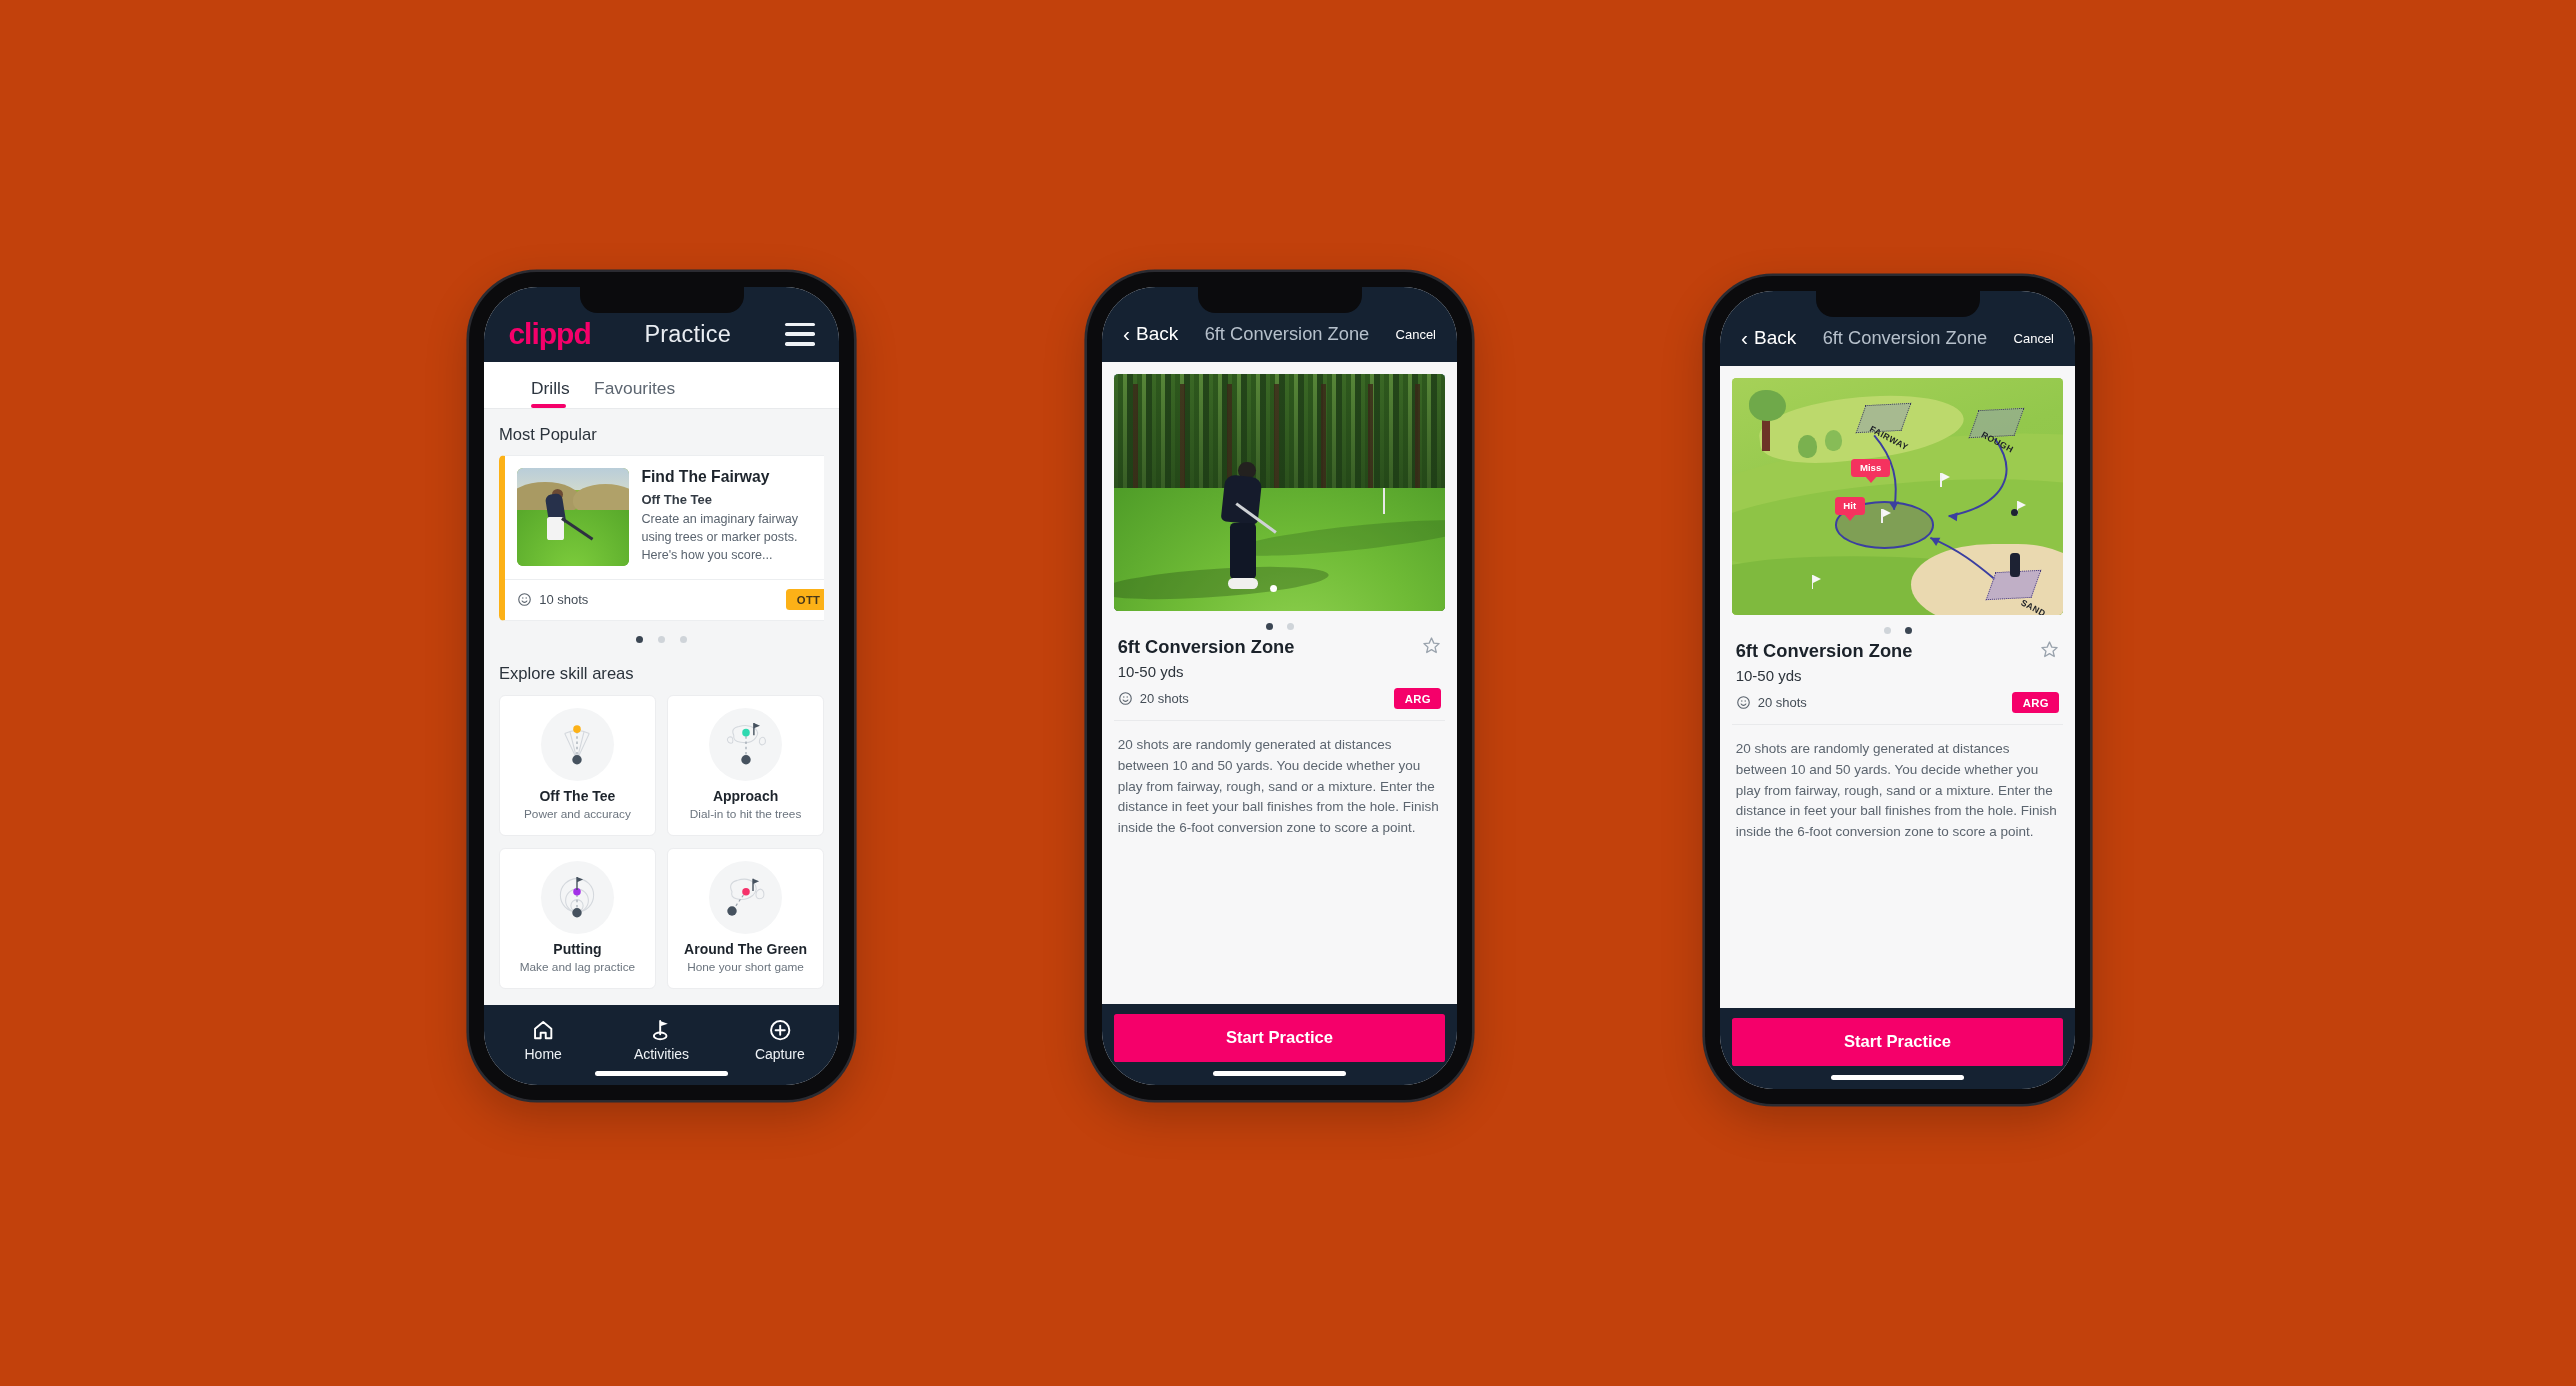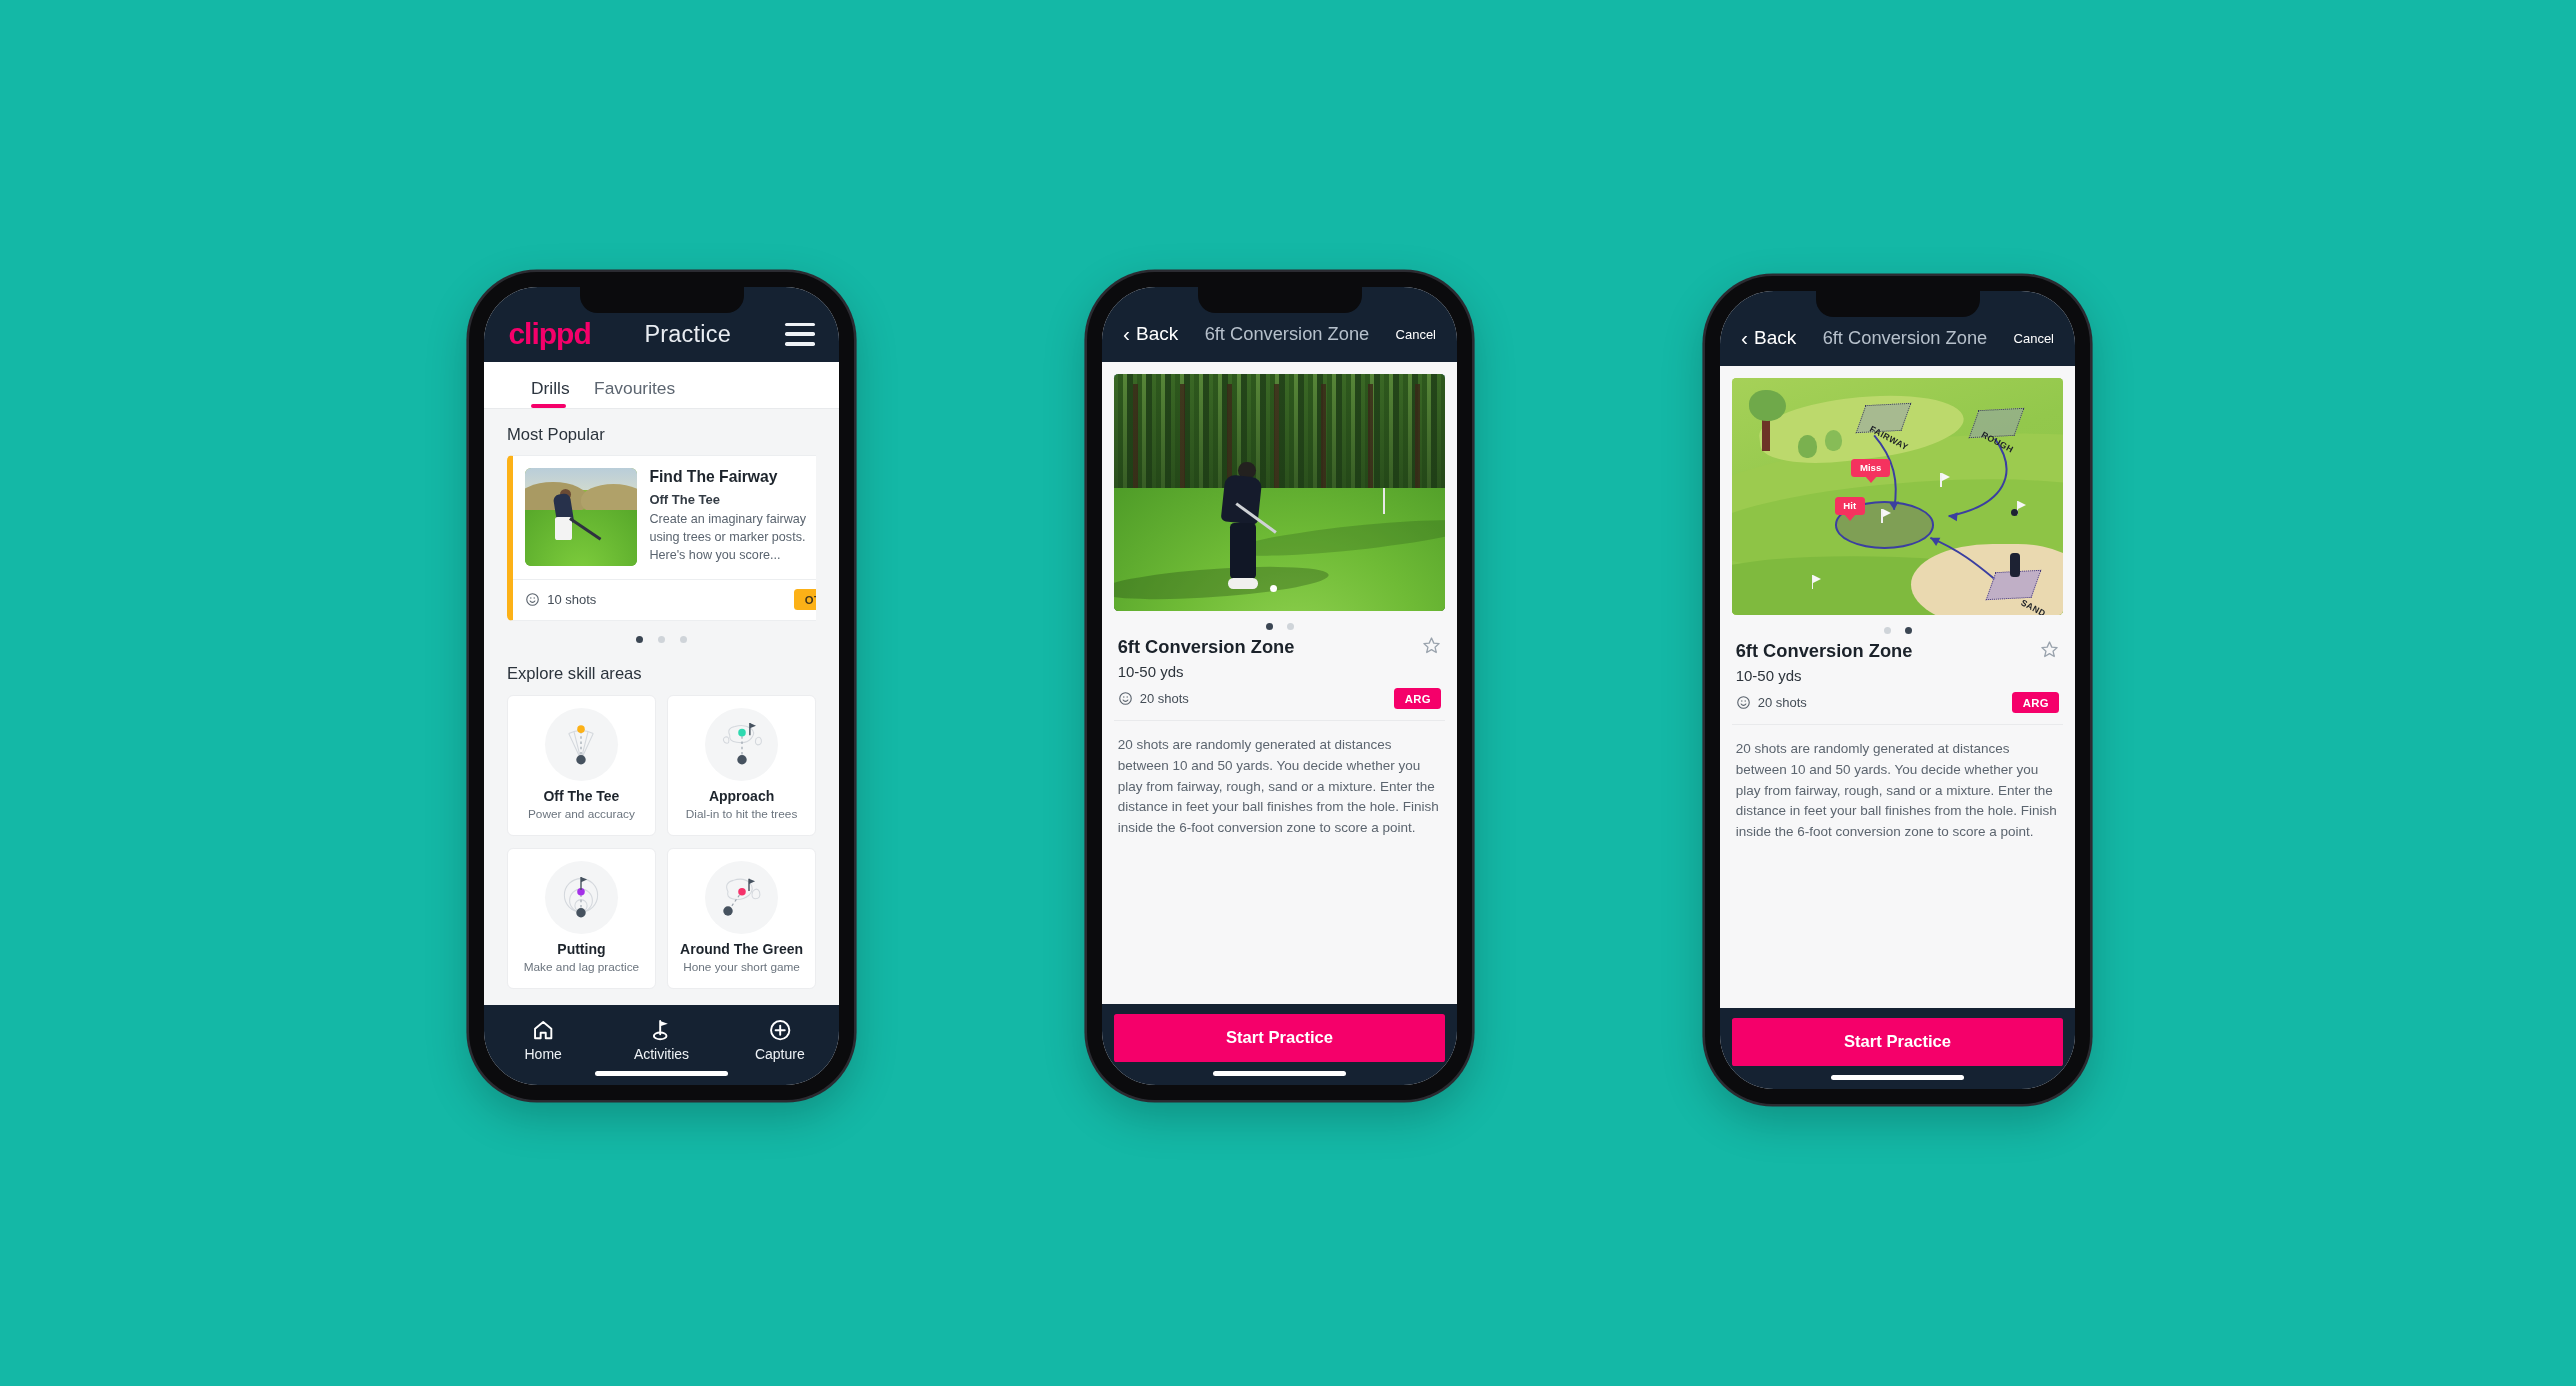--- a/index.html
+++ b/index.html
@@ -10,21 +10,21 @@
     height: 1387px;
     background: #ffffff;
     font-family: "Liberation Sans", sans-serif;
     overflow: hidden;
   }
 
   .stage {
     position: relative;
     width: 2576px;
     height: 1387px;
-    background: #14b8a6;
+    background: #c2410c;
   }
 
   
   .phone {
     position: absolute;
     border-radius: 68px;
     background: #0b0b0d;
     padding: 15px;
     box-shadow: 0 0 0 2.6px #2b2b31, 0 15.7px 44px rgba(0,0,0,0.22);
   }
@@ -113,21 +113,21 @@
     height: 4.4px;
     background: #f5006a;
     border-radius: 2.6px;
   }
 
   
   .body {
     flex: 1 1 auto;
     background: #f4f5f6;
     overflow: hidden;
-    padding: 0 23px;
+    padding: 0 15px;
   }
   .section-label {
     font-size: 16.6px;
     color: #2b333c;
     margin: 15.7px 0 10.5px 0;
   }
 
   
   .carousel {
     display: flex;

